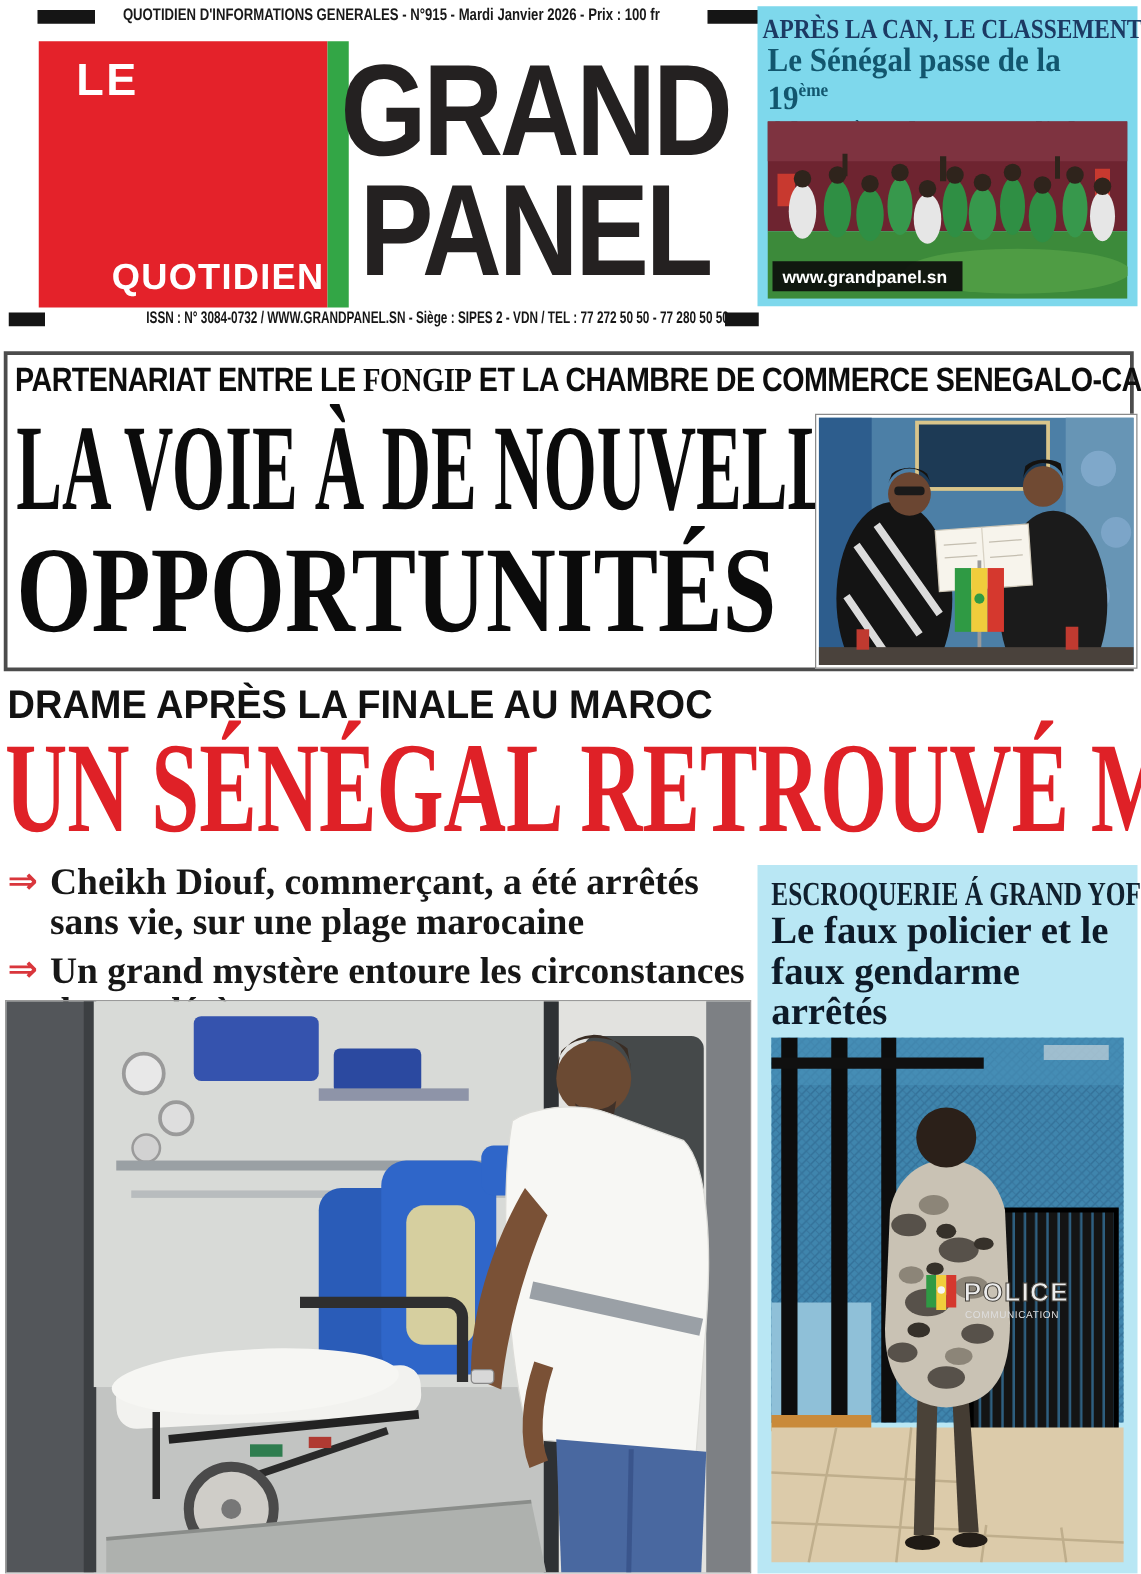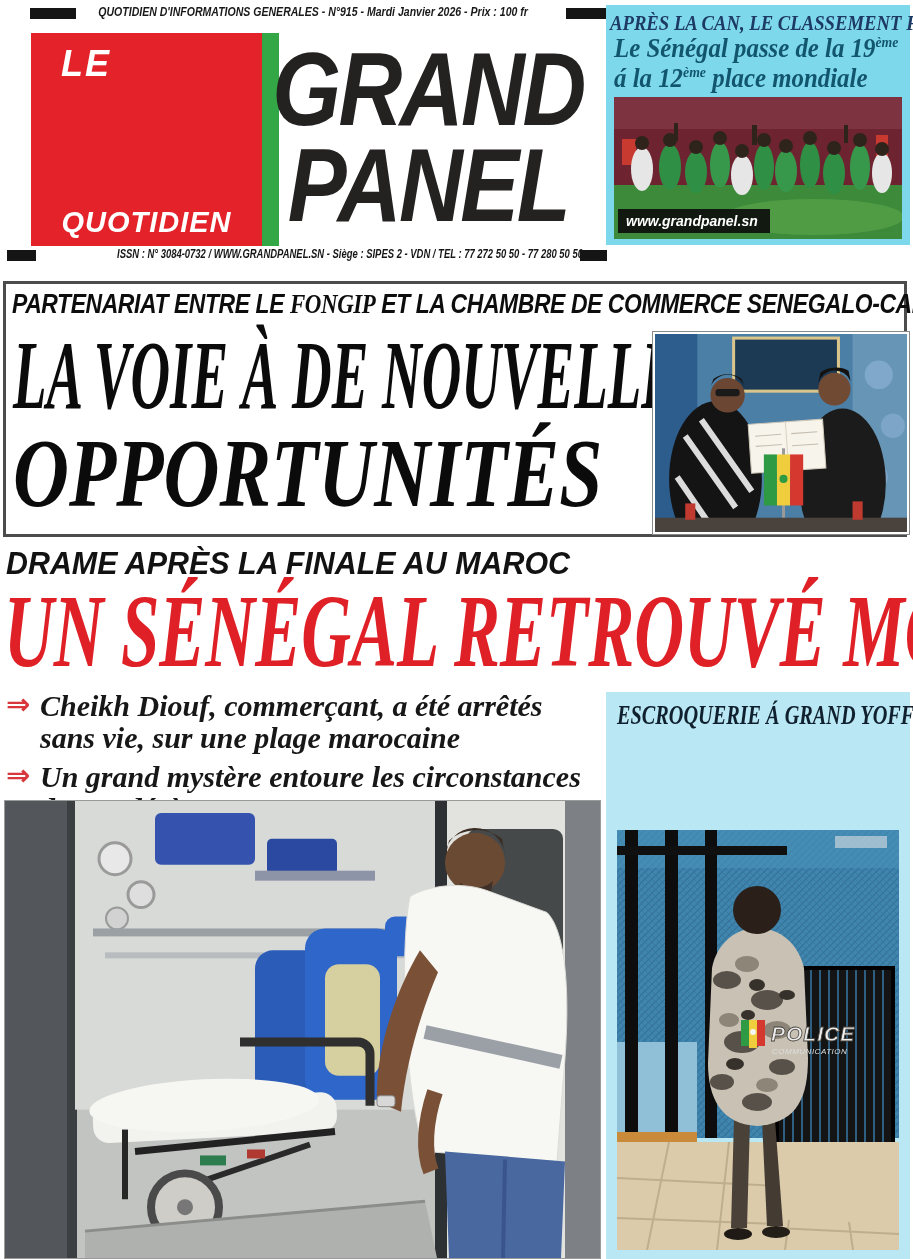--- a/index.html
+++ b/index.html
@@ -1,37 +1,37 @@
 <!DOCTYPE html>
 <html><head>
 <meta charset="utf-8">
 <style>
   html,body{margin:0;padding:0;background:#ffffff;}
   .page{position:relative;width:913px;height:1259px;background:#ffffff;overflow:hidden;
-        font-family:"Liberation Sans",sans-serif;color:#111;font-style:italic;}
+        font-family:"Liberation Sans",sans-serif;color:#111;}
 
   
   .topbar-text{position:absolute;top:4px;left:40px;width:530px;text-align:center;
     font-size:13.5px;font-weight:bold;color:#191919;white-space:nowrap;
     transform:scaleX(.78);transform-origin:50% 0;}
   .hbar{position:absolute;height:11px;background:#151515;}
   .bar-tl{top:8px;left:30px;width:46px;}
   .bar-tr{top:8px;left:566px;width:42px;}
   .bar-il{top:250px;left:7px;width:29px;}
   .bar-ir{top:250px;left:580px;width:27px;}
 
   
   .logo{position:absolute;left:6px;top:33px;width:248px;height:213px;margin-left:25px;}
   .logo-red{position:absolute;left:0;top:0;width:231px;height:100%;background:#e4222a;}
   .logo-green{position:absolute;right:0;top:0;width:17px;height:100%;background:#33a646;}
   .logo-le{position:absolute;top:10px;left:30px;font-size:36px;font-weight:bold;color:#fff;letter-spacing:2px;}
   .logo-gp{position:absolute;top:22px;left:0;width:231px;text-align:center;
     font-size:150px;font-weight:bold;color:#fff;letter-spacing:-9px;line-height:1;}
   .logo-quotidien{position:absolute;bottom:7px;left:0;width:231px;text-align:center;
-    font-size:29px;font-weight:bold;color:#fff;letter-spacing:1px;}
+    font-size:29px;font-weight:bold;color:#fff;letter-spacing:1px;padding-left:28px;}
 
   
   .paper-title{position:absolute;left:258px;top:42px;width:400px;text-align:center;
     font-weight:bold;color:#242121;font-size:104px;line-height:.92;letter-spacing:-3px;
     transform:scaleX(.85);transform-origin:0 0;}
 
   
   .fifa-box{position:absolute;left:606px;top:5px;width:304px;height:240px;background:#7ed8ec;}
   .fifa-kicker{position:absolute;top:5px;left:4px;white-space:nowrap;
     font-family:"Liberation Serif",serif;font-weight:bold;font-size:22px;color:#1c3a63;
@@ -263,20 +263,21 @@
     <path d="M420,232 L556,262" stroke="#9aa0a6" stroke-width="14"></path>
     <path d="M415,150 C390,192 370,252 372,302 L396,312 C401,262 416,212 433,172 Z" fill="#7a5136"></path>
     <path d="M430,292 C420,322 418,352 426,372" stroke="#7a5136" stroke-width="16" fill="none"></path>
     <rect x="372" y="296" width="18" height="11" rx="3" fill="#d8d8d8" stroke="#888"></rect>
     <path d="M440,352 L560,362 L556,459 L444,459 Z" fill="#4968a0"></path>
     <line x1="500" y1="360" x2="498" y2="459" stroke="#3a558c" stroke-width="4"></line>
   </svg>
 
   <div class="scam-box">
     <div class="scam-kicker">ESCROQUERIE Á GRAND YOFF</div>
+    <div class="scam-headline">Le faux policier et le faux gendarme arrêtés</div>
 
     <svg class="scam-photo" viewBox="0 0 282 420" preserveAspectRatio="none">
       <defs>
         <pattern id="mesh" width="7" height="7" patternUnits="userSpaceOnUse">
           <path d="M0,7 L7,0" stroke="#2f6a92" stroke-width="1.2"></path>
           <path d="M0,0 L7,7" stroke="#356f96" stroke-width="0.8"></path>
         </pattern>
         <pattern id="gate" width="9" height="9" patternUnits="userSpaceOnUse">
           <rect width="9" height="9" fill="#141414"></rect>
           <rect x="4" width="2" height="9" fill="#2e5f80"></rect>

